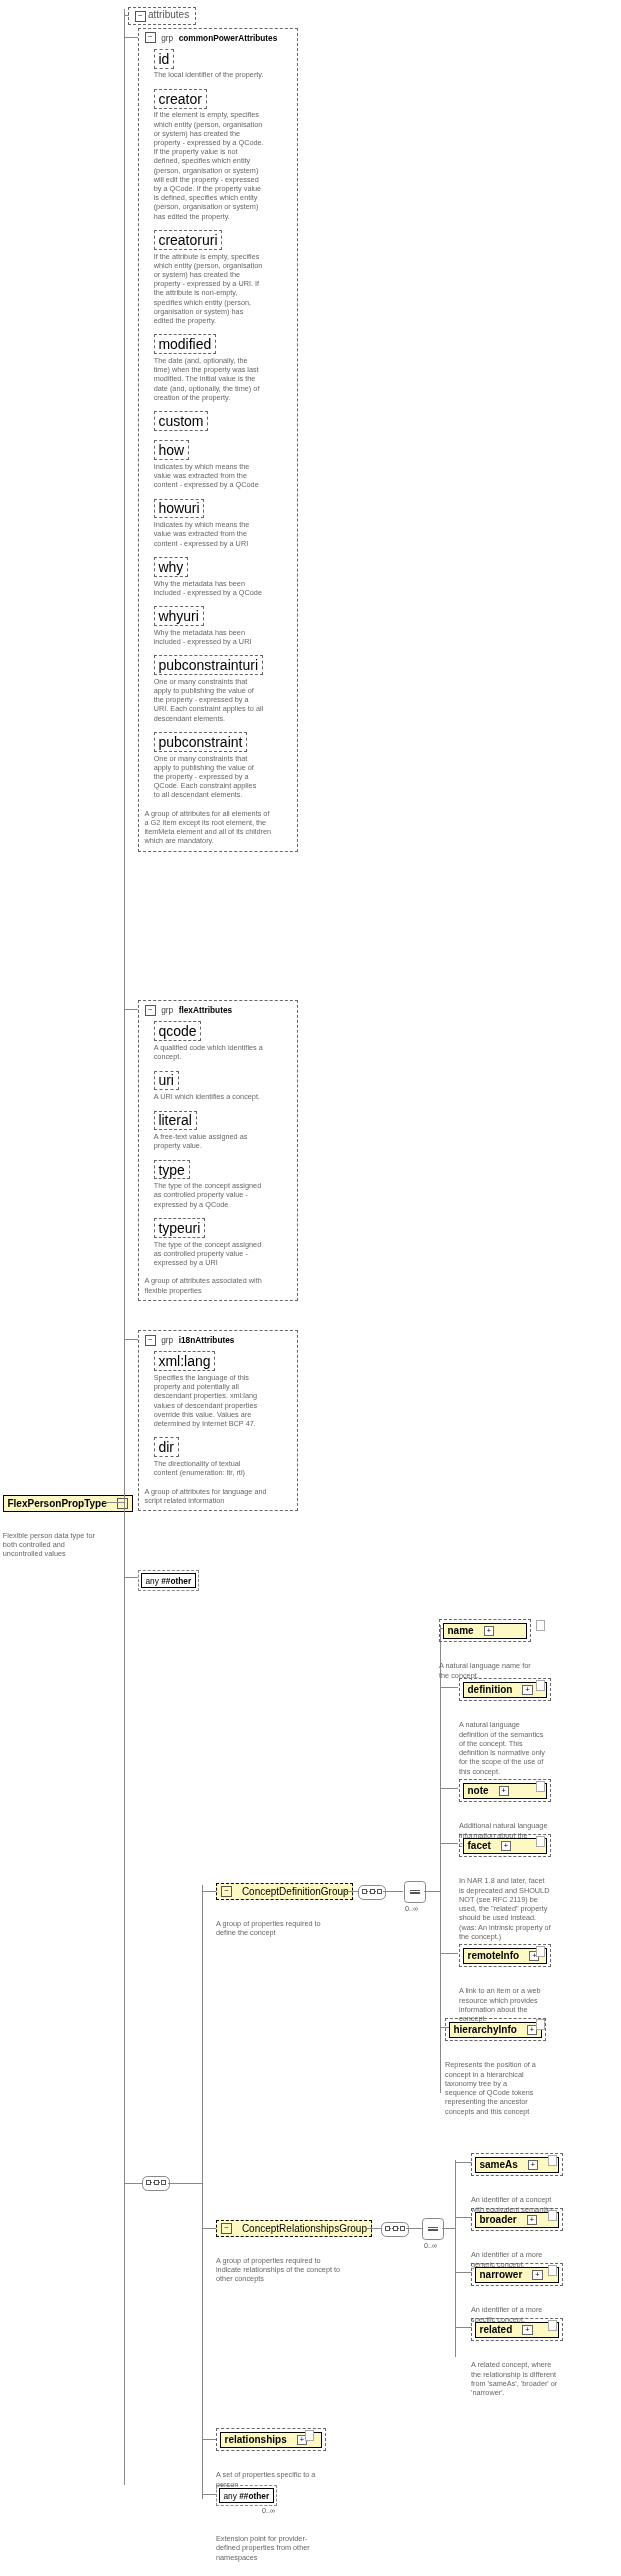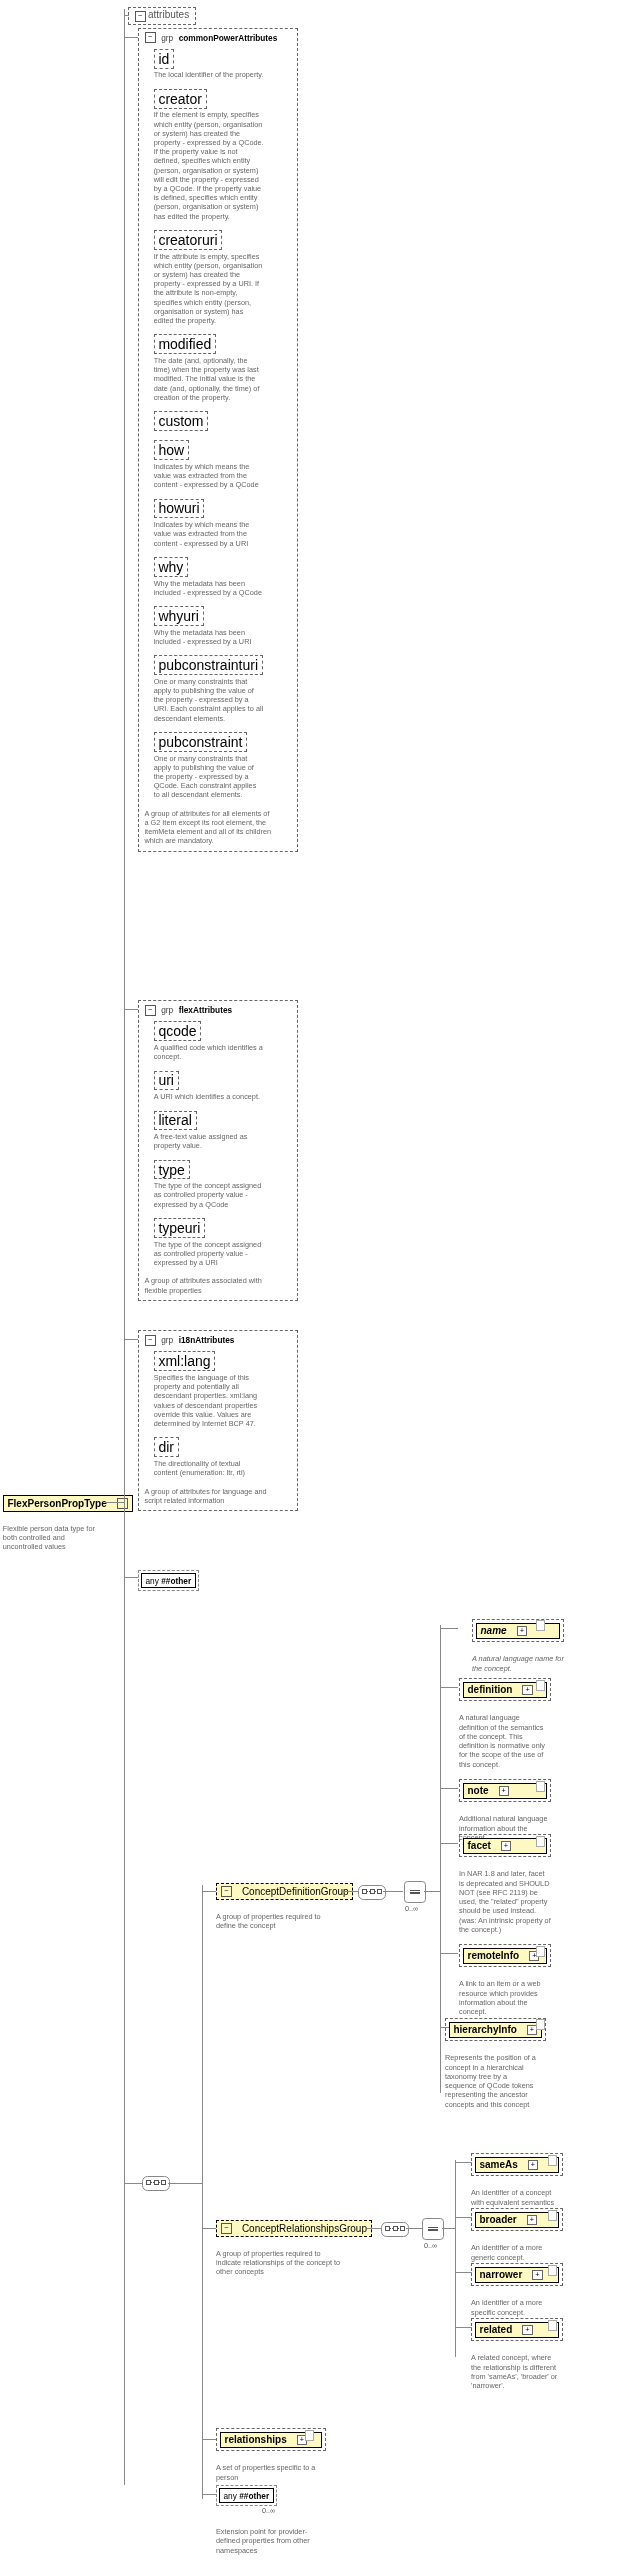--- a/index.html
+++ b/index.html
@@ -33,21 +33,21 @@
     padding: 2.8px;
     border: 0.9px dashed #666;
   }
   .optional-outer > .box { margin:0; }
   .label { font-size: 10px; line-height: 10px; }
   .bold { font-weight: bold; }
   .desc {
     font-size: 7.3px;
     line-height: 9.2px;
     color: #666;
-    margin-top: 12px;
+    margin-top: 19px;
     width: 101px;
   }
   .desc-narrow { width: 92px; }
   .grp-box {
     border: 0.9px dashed #666;
     padding: 3.7px 5.5px 5.5px 5.5px;
     box-sizing: border-box;
   }
   .grp-header {
     display: flex;
@@ -281,21 +281,21 @@
     <div class="choice-line"></div>
       <div class="choice-line"></div>
       <div class="choice-line"></div>
   </div>
   <div class="count" style="left:405px; top:1904px;">0..∞</div>
   <div class="line hline" style="left:424px; top:1891px; width:16.5px;"></div>
   <div class="line vline" style="left:440px; top:1625px; height:468px;"></div>
 
   <div id="def-children">
       <div class="line hline" style="left: 440px; top: 1628px; width: 18.3px;"></div>
-      <div class="node" style="left: 472px; top: 1619px; font-style: italic;">
+      <div class="node" style="left: 439px; top: 1619px;">
         <div class="optional-outer">
           <div class="box">
             <span class="label bold">name</span>
             <span class="plus" style="position: static;">+</span>
           </div>
         </div>
         <div class="desc desc-narrow">A natural language name for the concept.</div>
       </div>
       <div class="doc-icon" style="left: 536px; top: 1620px;"></div>
       <div class="line hline" style="left: 440px; top: 1687px; width: 18.3px;"></div>

